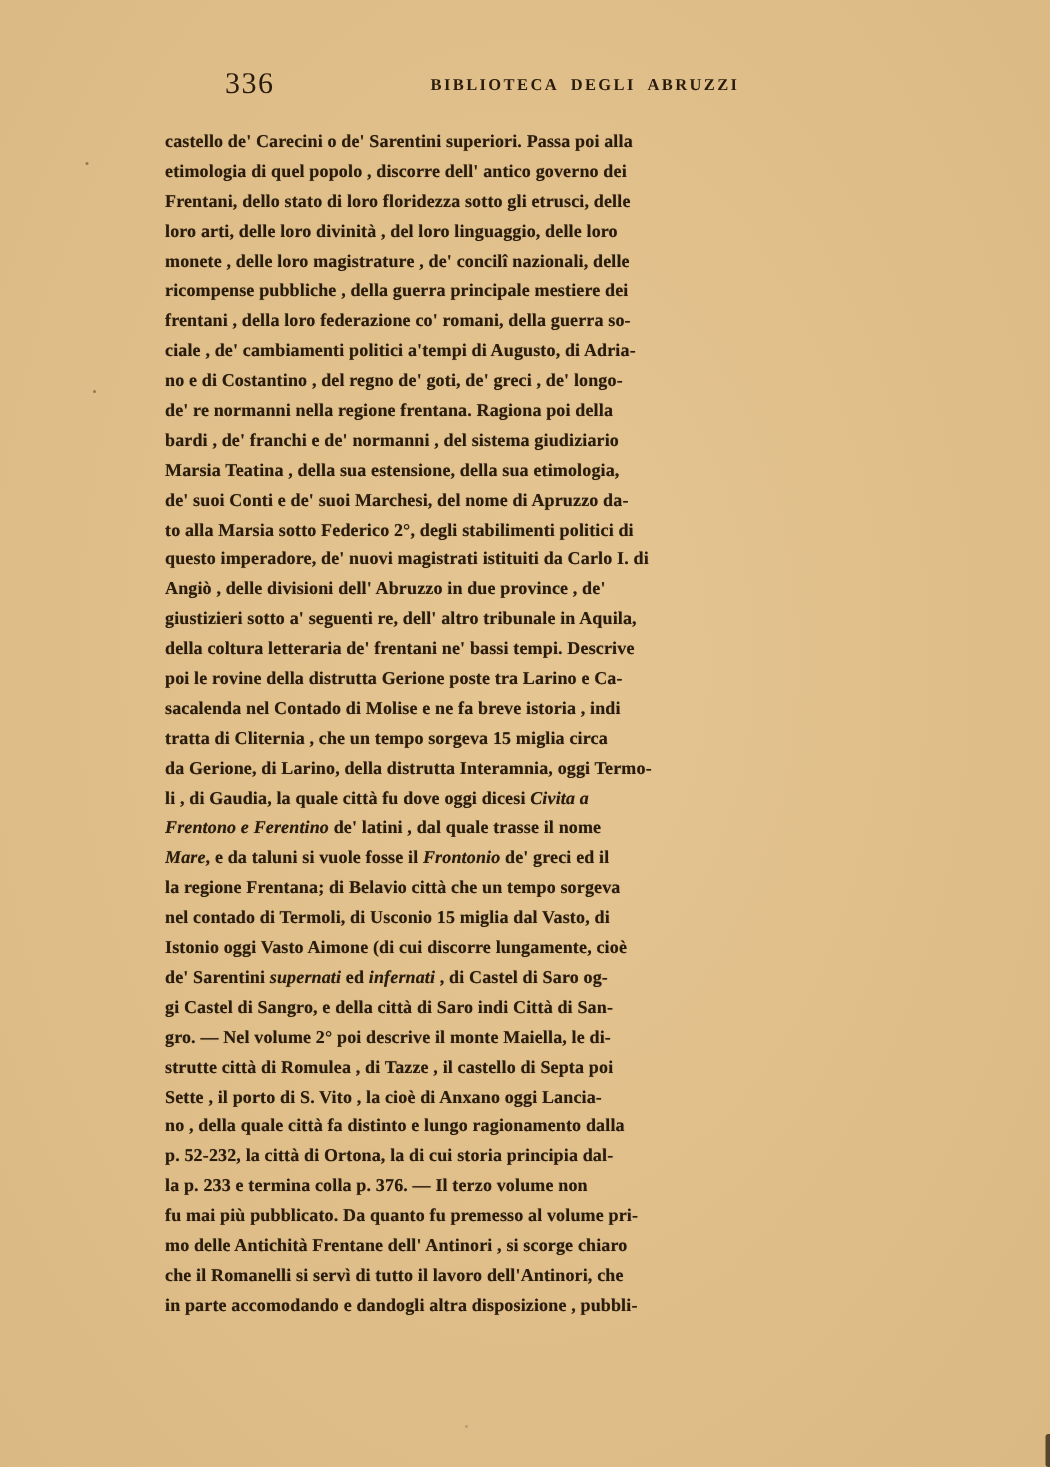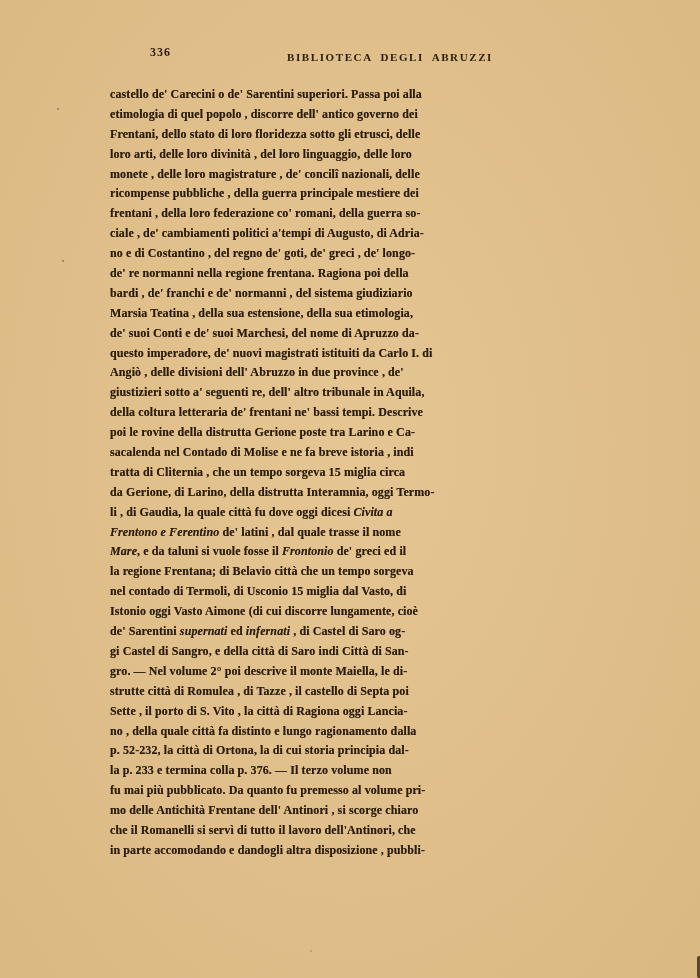--- a/index.html
+++ b/index.html
@@ -18,22 +18,22 @@
     height: 978px;
     background: var(--paper);
     background-image: radial-gradient(ellipse at 50% 45%, rgba(255,244,215,0.10) 0%, rgba(120,85,35,0.07) 100%);
     overflow: hidden;
     color: var(--ink);
   }
   .page-number {
     position: absolute;
     left: 150px;
     top: 45px;
-    font-size: 12px;
-    font-weight: bold;
+    font-size: 20px;
+    font-weight: normal;
     letter-spacing: 1px;
   }
   .running-header {
     position: absolute;
     left: 287px;
     top: 51px;
     width: 230px;
     font-size: 11px;
     font-weight: bold;
     letter-spacing: 1.6px;
@@ -94,39 +94,40 @@
       <div class="line"><span>loro arti, delle loro divinità , del loro linguaggio, delle loro</span></div>
       <div class="line"><span>monete , delle loro magistrature , de' concilî nazionali, delle</span></div>
       <div class="line"><span>ricompense pubbliche , della guerra principale mestiere dei</span></div>
       <div class="line"><span>frentani , della loro federazione co' romani, della guerra so-</span></div>
       <div class="line"><span>ciale , de' cambiamenti politici a'tempi di Augusto, di Adria-</span></div>
       <div class="line"><span>no e di Costantino , del regno de' goti, de' greci , de' longo-</span></div>
       <div class="line"><span>de' re normanni nella regione frentana. Ragiona poi della</span></div>
       <div class="line"><span>bardi , de' franchi e de' normanni , del sistema giudiziario</span></div>
       <div class="line"><span>Marsia Teatina , della sua estensione, della sua etimologia,</span></div>
       <div class="line"><span>de' suoi Conti e de' suoi Marchesi, del nome di Apruzzo da-</span></div>
+      <div class="line"><span>to alla Marsia sotto Federico 2°, degli stabilimenti politici di</span></div>
       <div class="line"><span>questo imperadore, de' nuovi magistrati istituiti da Carlo I. di</span></div>
       <div class="line"><span>Angiò , delle divisioni dell' Abruzzo in due province , de'</span></div>
       <div class="line"><span>giustizieri sotto a' seguenti re, dell' altro tribunale in Aquila,</span></div>
       <div class="line"><span>della coltura letteraria de' frentani ne' bassi tempi. Descrive</span></div>
       <div class="line"><span>poi le rovine della distrutta Gerione poste tra Larino e Ca-</span></div>
       <div class="line"><span>sacalenda nel Contado di Molise e ne fa breve istoria , indi</span></div>
       <div class="line"><span>tratta di Cliternia , che un tempo sorgeva 15 miglia circa</span></div>
       <div class="line"><span>da Gerione, di Larino, della distrutta Interamnia, oggi Termo-</span></div>
       <div class="line"><span>li , di Gaudia, la quale città fu dove oggi dicesi </span><span class="it">Civita a</span></div>
       <div class="line"><span class="it">Frentono e Ferentino</span><span> de' latini , dal quale trasse il nome</span></div>
       <div class="line"><span class="it">Mare</span><span>, e da taluni si vuole fosse il </span><span class="it">Frontonio</span><span> de' greci ed il</span></div>
       <div class="line"><span>la regione Frentana; di Belavio città che un tempo sorgeva</span></div>
       <div class="line"><span>nel contado di Termoli, di Usconio 15 miglia dal Vasto, di</span></div>
       <div class="line"><span>Istonio oggi Vasto Aimone (di cui discorre lungamente, cioè</span></div>
       <div class="line"><span>de' Sarentini </span><span class="it">supernati</span><span> ed </span><span class="it">infernati</span><span> , di Castel di Saro og-</span></div>
       <div class="line"><span>gi Castel di Sangro, e della città di Saro indi Città di San-</span></div>
       <div class="line"><span>gro. — Nel volume 2° poi descrive il monte Maiella, le di-</span></div>
       <div class="line"><span>strutte città di Romulea , di Tazze , il castello di Septa poi</span></div>
-      <div class="line"><span>Sette , il porto di S. Vito , la città di Ragiona oggi Lancia-</span></div>
+      <div class="line"><span>Sette , il porto di S. Vito , la cioè di Anxano oggi Lancia-</span></div>
       <div class="line"><span>no , della quale città fa distinto e lungo ragionamento dalla</span></div>
       <div class="line"><span>p. 52-232, la città di Ortona, la di cui storia principia dal-</span></div>
       <div class="line"><span>la p. 233 e termina colla p. 376. — Il terzo volume non</span></div>
       <div class="line"><span>fu mai più pubblicato. Da quanto fu premesso al volume pri-</span></div>
       <div class="line"><span>mo delle Antichità Frentane dell' Antinori , si scorge chiaro</span></div>
       <div class="line"><span>che il Romanelli si servì di tutto il lavoro dell'Antinori, che</span></div>
       <div class="line"><span>in parte accomodando e dandogli altra disposizione , pubbli-</span></div>
     </div>
   <div class="edge-artifact"></div>
   <div class="speck speck1"></div>

